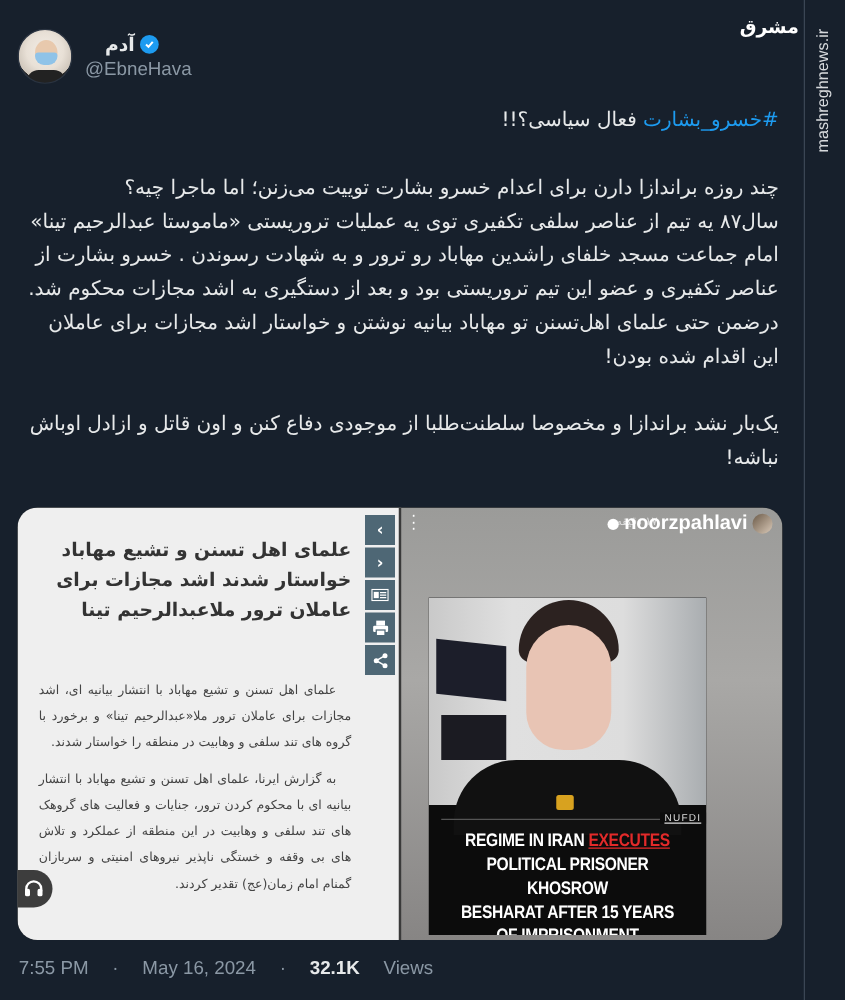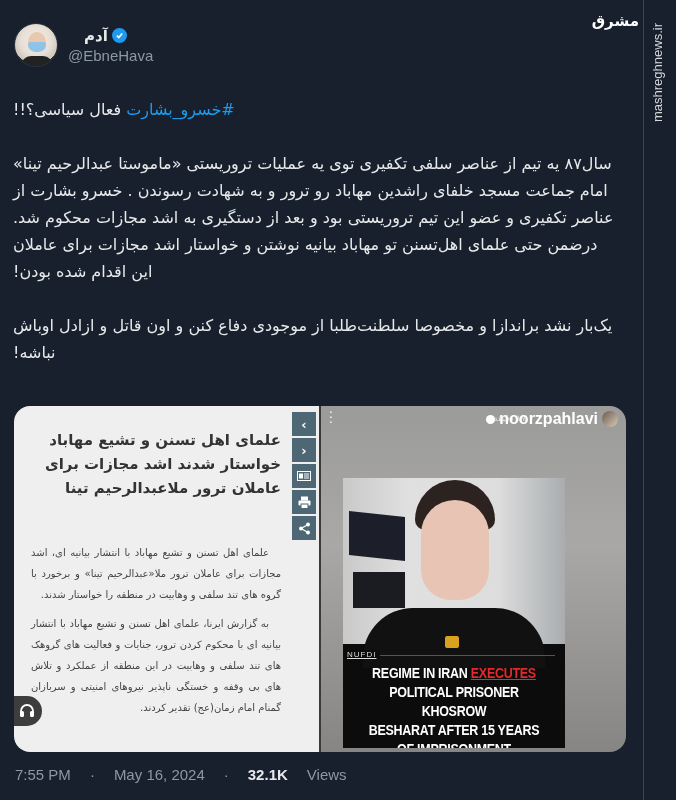--- a/index.html
+++ b/index.html
@@ -26,22 +26,22 @@
     .name-row { display: flex; align-items: center; gap: 4px; margin-left: 16px; }
     .display-name { font-weight: bold; font-size: 15px; color: #e7e9ea; }
     .verified {
       width: 15px; height: 15px; border-radius: 50%; background: #1d9bf0;
       display: inline-flex; align-items: center; justify-content: center;
     }
     .handle { font-family: "Liberation Sans", sans-serif; font-size: 15px; color: #8b98a5; margin-top: 2px; }
 
     
     .body-text {
-      position: absolute; right: 20px; top: 96px; width: 610px;
-      direction: rtl; text-align: left;
+      position: absolute; right: 20px; top: 82px; width: 610px;
+      direction: rtl; text-align: right;
       font-family: "DejaVu Sans", sans-serif;
       font-size: 16px; line-height: 27px; color: #e7e9ea;
     }
     .body-text p { margin: 0; }
     .body-text .gap { height: 27px; }
     .hashtag { color: #1d9bf0; }
 
     
     .media {
       position: absolute; left: 14px; top: 406px; width: 612px; height: 346px;
@@ -92,21 +92,21 @@
     }
     .photo {
       position: absolute; left: 0; top: 0; width: 222px; height: 166px;
       background: linear-gradient(to right, #c9c9c9 0%, #e0e0e0 30%, #ddd 70%, #a9adb0 100%);
     }
     .hair { position: absolute; left: 72px; top: 2px; width: 80px; height: 50px; border-radius: 40px 40px 10px 10px; background: #2c2220; }
     .face2 { position: absolute; left: 78px; top: 22px; width: 68px; height: 100px; border-radius: 34px 34px 30px 30px; background: #e8c4b4; }
     .body2 { position: absolute; left: 20px; top: 130px; width: 182px; height: 60px; border-radius: 50px 50px 0 0; background: #111; }
     .tv { position: absolute; left: 6px; top: 36px; width: 56px; height: 44px; background: #1c1e2a; transform: skewY(6deg); }
     .tv2 { position: absolute; left: 10px; top: 94px; width: 52px; height: 36px; background: #1b1b22; }
-    .nufdi { position: absolute; left: 0; right: 0; top: 172px; text-align: left; font-family: "Liberation Sans", sans-serif; font-size: 8px; color: #ddd; letter-spacing: 1px; text-decoration: underline; }
+    .nufdi { position: absolute; left: 11px; right: 0; top: 172px; text-align: right; font-family: "Liberation Sans", sans-serif; font-size: 8px; color: #ddd; letter-spacing: 1px; text-decoration: underline; }
     .nufdi-line { position: absolute; left: 10px; right: 10px; top: 177px; height: 1px; background: #555; z-index: 0; }
     .nufdi-logo { position: absolute; left: 102px; top: 158px; width: 14px; height: 12px; background: #d8a21f; border-radius: 2px; }
     .headline {
       position: absolute; left: 0; right: 0; top: 186px;
       text-align: center; font-family: "Liberation Sans", sans-serif;
       font-weight: bold; font-size: 14.5px; line-height: 19px; color: #fff;
       letter-spacing: -0.3px; transform: scaleX(0.86);
     }
     .headline .red { color: #e32a2a; text-decoration: underline; }
 
@@ -150,20 +150,21 @@
             </svg>
         </span>
       </div>
       <span class="handle">@EbneHava</span>
     </div>
   </div>
 
   <div class="body-text">
     <p><span class="hashtag">#خسرو_بشارت</span><span> فعال سیاسی؟!!</span></p>
     <div class="gap"></div>
+    <p>چند روزه براندازا دارن برای اعدام خسرو بشارت توییت می‌زنن؛ اما ماجرا چیه؟</p>
     <p>سال۸۷ یه تیم از عناصر سلفی تکفیری توی یه عملیات تروریستی «ماموستا عبدالرحیم تینا» امام جماعت مسجد خلفای راشدین مهاباد رو ترور و به شهادت رسوندن . خسرو بشارت از عناصر تکفیری و عضو این تیم تروریستی بود و بعد از دستگیری به اشد مجازات محکوم شد.</p>
     <p>درضمن حتی علمای اهل‌تسنن تو مهاباد بیانیه نوشتن و خواستار اشد مجازات برای عاملان این اقدام شده بودن!</p>
     <div class="gap"></div>
     <p>یک‌بار نشد براندازا و مخصوصا سلطنت‌طلبا از موجودی دفاع کنن و اون قاتل و ازادل اوباش نباشه!</p>
   </div>
 
   <div class="media">
     <div class="media-left">
       <div class="article-title">علمای اهل تسنن و تشیع مهاباد خواستار شدند اشد مجازات برای عاملان ترور ملاعبدالرحیم تینا</div>
       <div class="side-tools">

